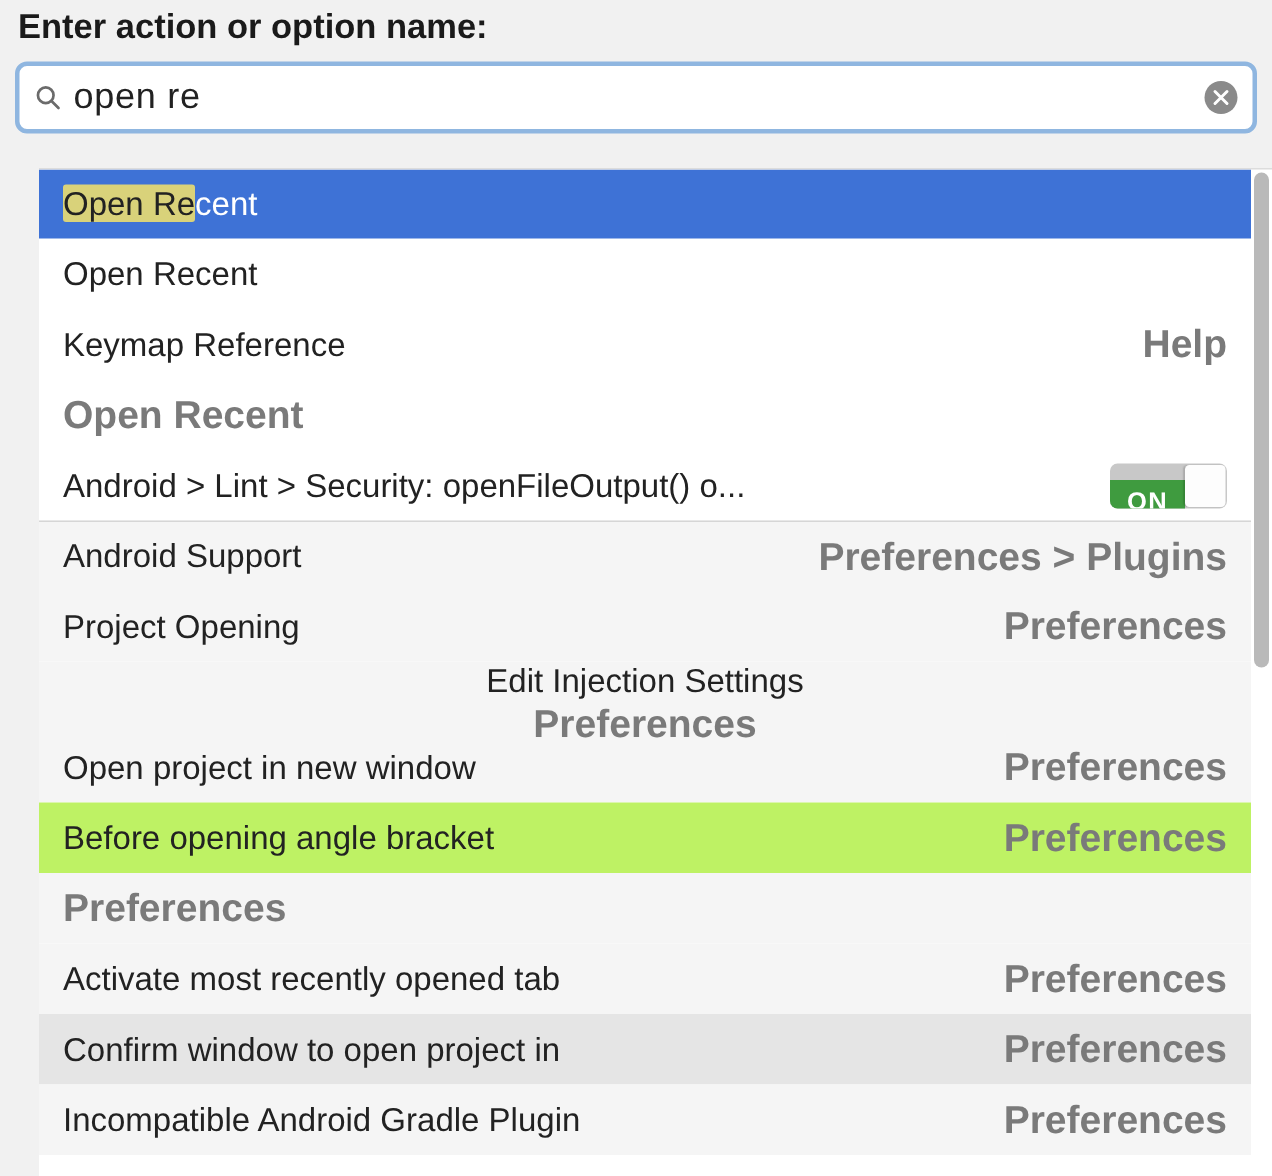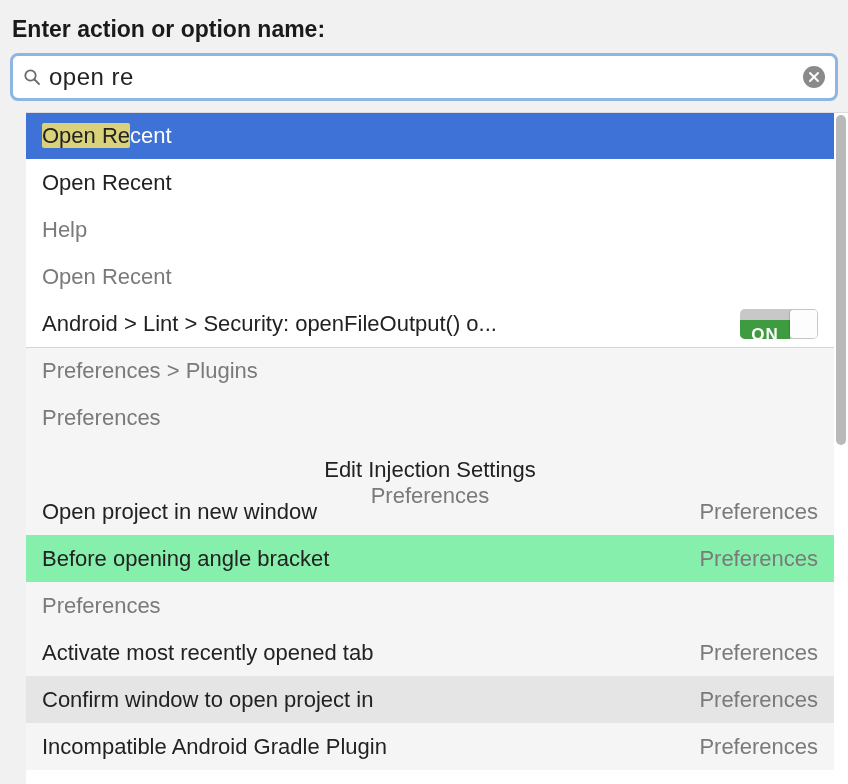--- a/index.html
+++ b/index.html
@@ -12,21 +12,21 @@
   }
   .container {
     width: 848px;
     height: 784px;
     position: relative;
   }
   .prompt-label {
     font-size: 23px;
     font-weight: 700;
     color: #1a1a1a;
-    padding: 16px 12px 10px 12px;
+    padding: 4px 12px 10px 12px;
   }
   .search-wrap {
     margin: 0 10px 6px 10px;
     border: 3px solid #8fb6e0;
     border-radius: 8px;
     background: #fff;
     display: flex;
     align-items: center;
     padding: 5px 10px;
     height: 48px;
@@ -90,21 +90,21 @@
   }
   .list {
     position:absolute;
     left:0; right:14px; top:0; bottom:0;
     overflow:hidden;
   }
   .row {
     display:flex;
     align-items:center;
     justify-content:space-between;
-    padding: 16px 16px;
+    padding: 0 16px;
     height: 47px;
     font-size: 22px;
     color:#222;
     border-bottom: 0 solid transparent;
   }
   .row.selected {
     background:#3e72d6;
     color:#fff;
     height:46px;
   }
@@ -116,21 +116,22 @@
     border-radius:2px;
     padding:0 0px;
   }
   .row.selected .label .match {
     background:#d9d27a;
     color:#222;
   }
   .row .label .rest { }
   .row .right-text {
     color:#7a7a7a;
-    font-size:22px;
+    font-size:26px;
+    font-weight:bold;
   }
   .divider {
     border-top:1px solid #d6d6d6;
   }
   .toggle {
     width:78px;
     height:30px;
     border-radius:5px;
     background:#c8c8c8;
     position:relative;
@@ -186,47 +187,50 @@
 
   <div class="results-area">
     <div class="list" id="list">
         <div class="row selected">
           <span class="label"><span class="match">Open Re</span><span class="rest">cent</span></span>
         </div>
         <div class="row">
           <span class="label">Open Recent</span>
         </div>
         <div class="row">
+          <span class="label">Keymap Reference</span>
           <span class="right-text">Help</span>
         </div>
         <div class="row">
           <span class="right-text">Open Recent</span>
         </div>
         <div class="row">
           <span class="label">Android &gt; Lint &gt; Security: openFileOutput() o...</span>
           <div class="toggle">
             <div class="on">ON</div>
             <div class="knob"></div>
           </div>
         </div>
         <div class="row section-b-row divider" style="background: rgb(245, 245, 245);">
+          <span class="label">Android Support</span>
           <span class="right-text">Preferences &gt; Plugins</span>
         </div>
         <div class="row section-b-row" style="background: rgb(245, 245, 245);">
+          <span class="label">Project Opening</span>
           <span class="right-text">Preferences</span>
         </div>
         <div class="row section-b-row" style="background: rgb(245, 245, 245); flex-direction: column;">
           <span class="label">Edit Injection Settings</span>
           <span class="right-text">Preferences</span>
         </div>
         <div class="row section-b-row" style="background: rgb(245, 245, 245);">
           <span class="label">Open project in new window</span>
           <span class="right-text">Preferences</span>
         </div>
-        <div class="row section-b-row" style="background: #86efac;">
+        <div class="row section-b-row" style="background: #bef264;">
           <span class="label">Before opening angle bracket</span>
           <span class="right-text">Preferences</span>
         </div>
         <div class="row section-b-row" style="background: rgb(245, 245, 245);">
           <span class="right-text">Preferences</span>
         </div>
         <div class="row section-b-row" style="background: rgb(245, 245, 245); gap: 10px;">
           <span class="label">Activate most recently opened tab</span>
           <span class="right-text">Preferences</span>
         </div>

